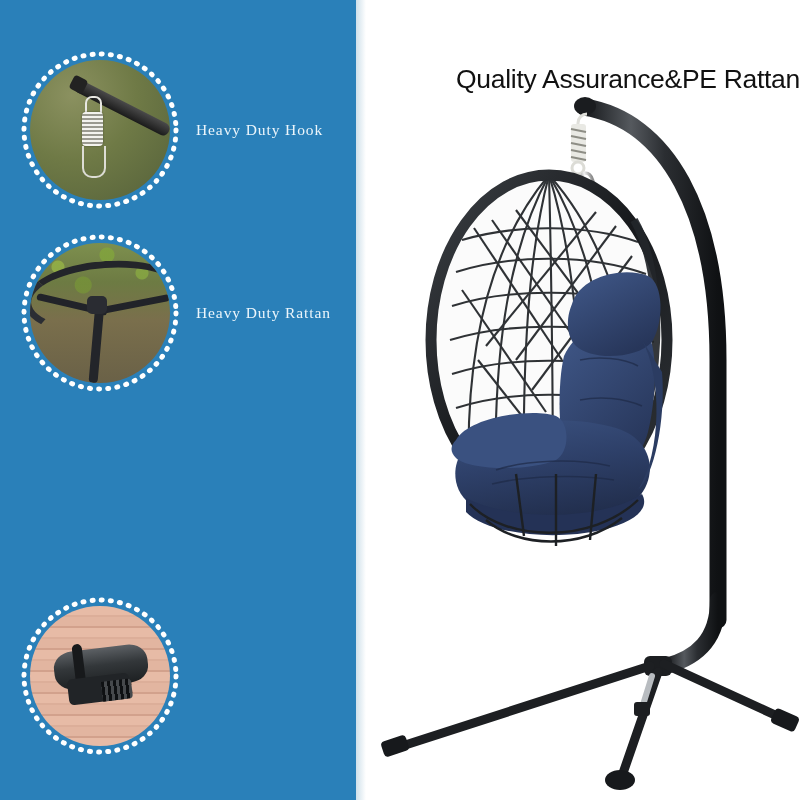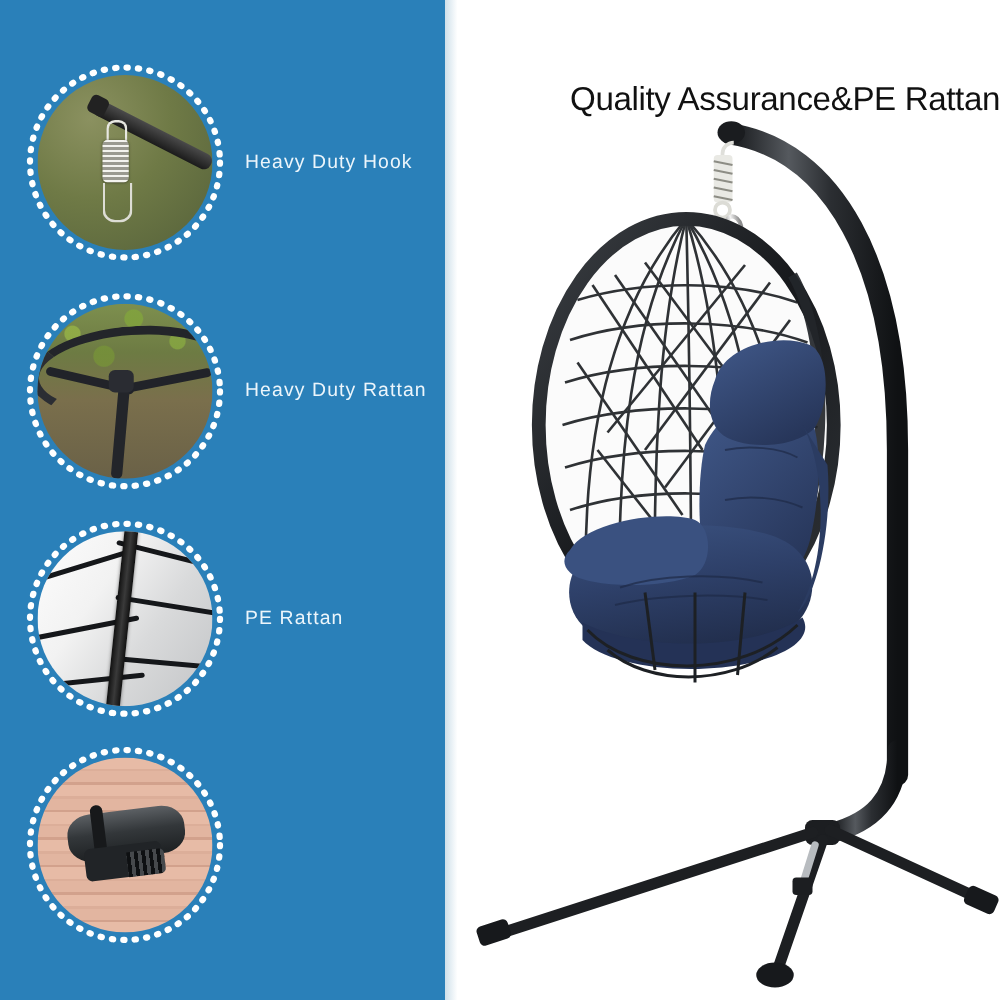--- a/index.html
+++ b/index.html
@@ -13,21 +13,21 @@
   
   #feature-panel{
     position:absolute;left:0;top:0;width:356px;height:800px;
     background:#2a80b9;
   }
   #panel-edge{
     position:absolute;left:356px;top:0;width:10px;height:800px;
     background:linear-gradient(to right,#cfe0ea,#ffffff);
   }
 
-  .feature{position:absolute;left:0;width:396px;}
+  .feature{position:absolute;left:0;width:396px;font-family:Liberation Serif, serif;}
   .fcircle{
     position:absolute;left:18px;top:0;width:164px;height:164px;border-radius:50%;
   }
   .dots{
     position:absolute;left:0;top:0;width:164px;height:164px;
     border-radius:50%;
   }
   .photo{
     position:absolute;left:12px;top:12px;width:140px;height:140px;
     border-radius:50%;overflow:hidden;
@@ -172,39 +172,20 @@
           <div class="leg-a"></div>
             <div class="leg-b"></div>
           <div class="leg-c"></div>
             <div class="joint"></div>
         </div>
       </div>
     </div>
     <div class="flabel" style="top:72px">Heavy Duty Rattan</div>
   </div>
 
-  <div class="feature" style="top:413px;height:168px">
-    <div class="fcircle">
-      <svg class="dots" viewBox="0 0 164 164">
-        <circle cx="82" cy="82" r="76" fill="none" stroke="#ffffff" stroke-width="5" stroke-linecap="round" stroke-dasharray="1 8.2"></circle>
-      </svg>
-      <div class="photo">
-        <div class="inner ph-rattan">
-          <div class="rstrand" style="left:-10px;top:26px;width:90px;transform:rotate(-17deg)"></div>
-          <div class="rstrand" style="left:-10px;top:76px;width:92px;transform:rotate(-11deg)"></div>
-          <div class="rstrand" style="left:-10px;top:118px;width:96px;transform:rotate(-6deg)"></div>
-          <div class="rstrand" style="left:62px;top:18px;width:92px;transform:rotate(14deg)"></div>
-          <div class="rstrand" style="left:62px;top:58px;width:92px;transform:rotate(9deg)"></div>
-          <div class="rstrand" style="left:64px;top:104px;width:90px;transform:rotate(5deg)"></div>
-          <div class="rat-main"></div>
-        </div>
-      </div>
-    </div>
-    <div class="flabel" style="top:72px">PE Rattan</div>
-  </div>
 
   <div class="feature" style="top:594px;height:168px">
     <div class="fcircle">
       <svg class="dots" viewBox="0 0 164 164">
         <circle cx="82" cy="82" r="76" fill="none" stroke="#ffffff" stroke-width="5" stroke-linecap="round" stroke-dasharray="1 8.2"></circle>
       </svg>
       <div class="photo">
         <div class="inner ph-foot">
           <div class="foot-tube"></div>
             <div class="foot-band"></div>

